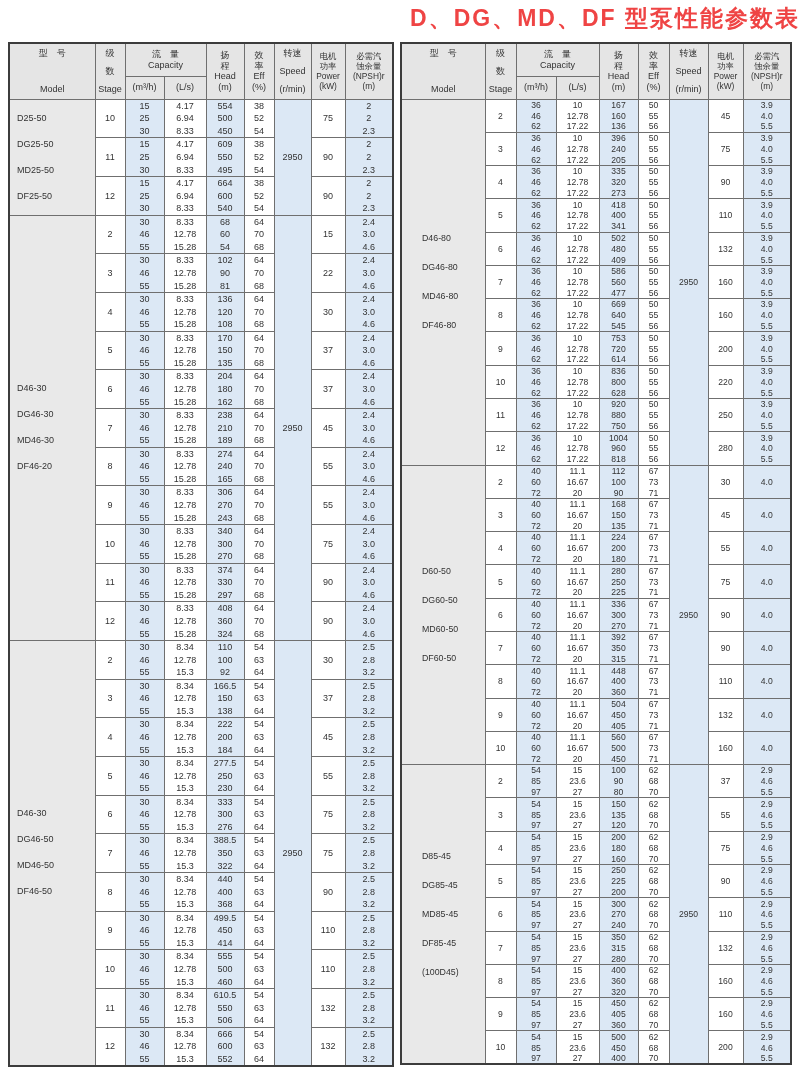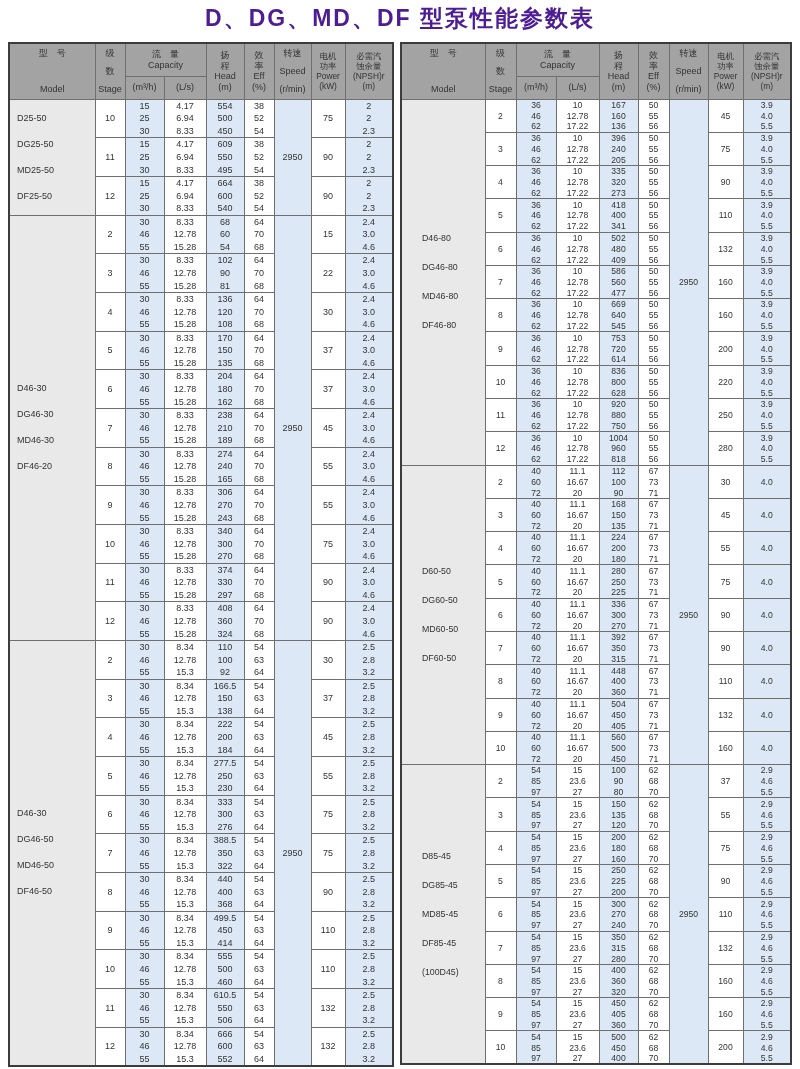--- a/index.html
+++ b/index.html
@@ -2,34 +2,34 @@
 <html><head>
 <meta charset="utf-8">
 <style>
   * { box-sizing: border-box; }
   html,body { margin:0; padding:0; }
   body {
     width:800px; height:1069px; background:#ffffff; position:relative; overflow:hidden;
     font-family:"Liberation Sans", sans-serif; color:#333;
   }
   .title {
-    position:absolute; top:3px; left:0; width:100%; text-align:center;
-    font-size:23px; font-weight:bold; color:#4c1d95; letter-spacing:2px;
+    position:absolute; top:3px; left:0; width:100%; text-align:right;
+    font-size:23px; font-weight:bold; color:#ef4444; letter-spacing:2px;
   }
   table.ptable {
     position:absolute; top:42px; border-collapse:collapse; table-layout:fixed;
     border:2px solid #3c3c3c;
   }
   #t0 { left:8px;  width:384px; }
   #t1 { left:400px; width:390px; }
   td, th {
     border-left:1px solid #6f6f6f; border-right:1px solid #6f6f6f;
     padding:0; text-align:center; vertical-align:middle; overflow:hidden;
   }
-  th { border:1px solid #6f6f6f; background:#a3a3a3; font-weight:normal; }
+  th { border:1px solid #6f6f6f; background:#e5e5e5; font-weight:normal; }
   .bt { border-top:1px solid #6f6f6f; }
   .shade { background:#dce8f5; }
   .model-col { background:#e9e9e9; }
   tr.h1 { height:33px; } tr.h2 { height:23px; }
   #t0 tbody tr { height:12.9px; }
   #t1 tbody tr { height:11.1px; }
   #t0 tbody { font-size:9px; }
   #t1 tbody { font-size:8.6px; }
   .hwrap {
     display:flex; flex-direction:column; align-items:center; justify-content:space-between;

